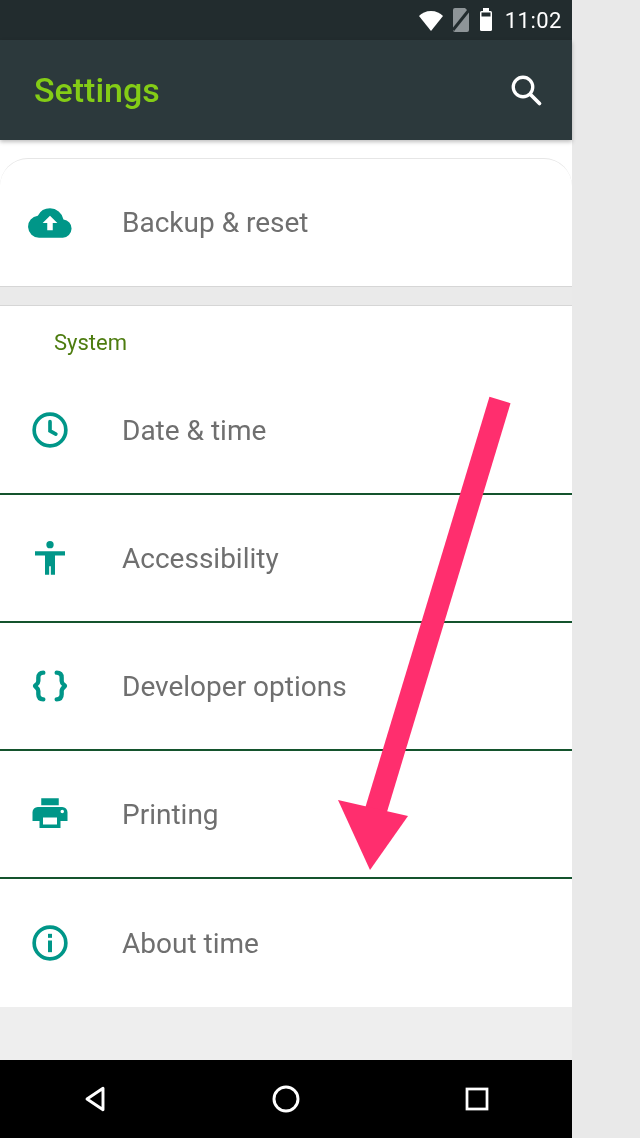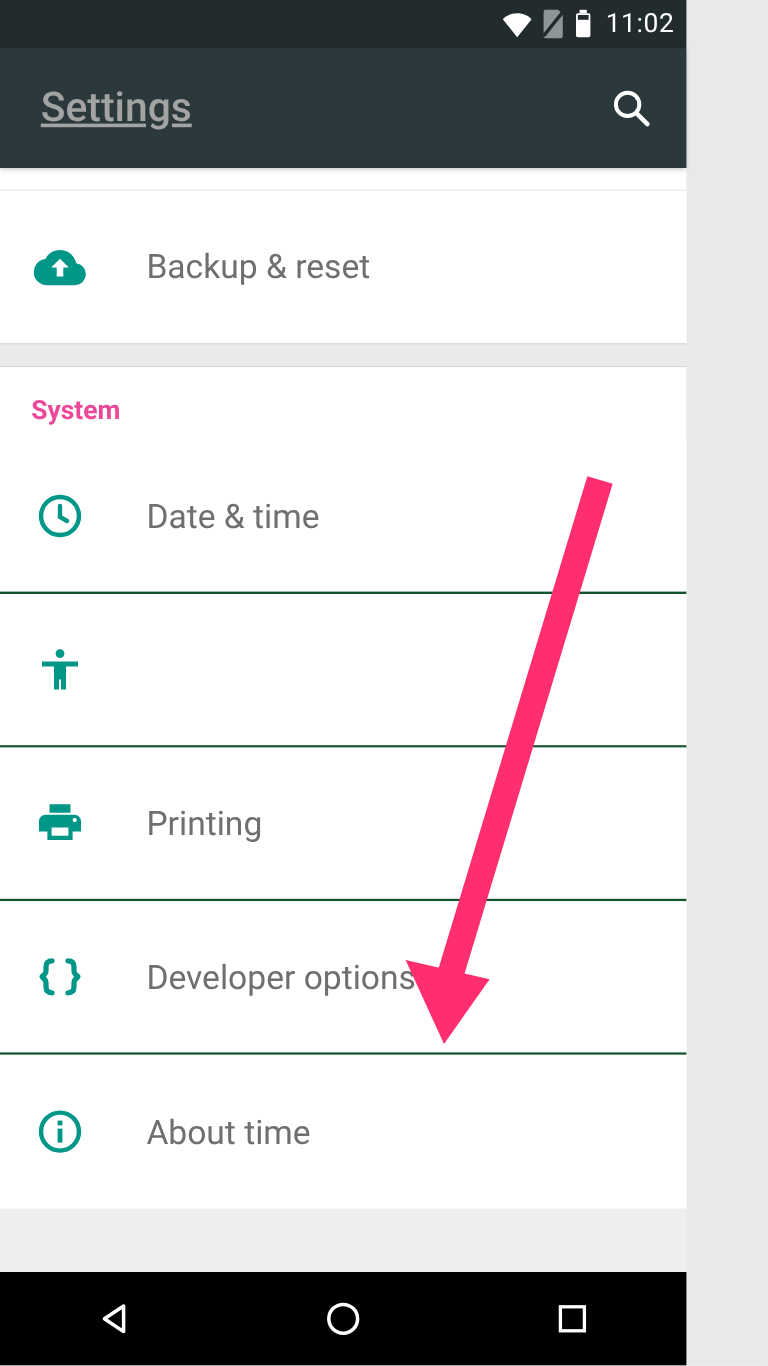--- a/index.html
+++ b/index.html
@@ -24,51 +24,52 @@
   .appbar {
     height: 100px;
     background: #2c393c;
     display: flex;
     align-items: center;
     justify-content: space-between;
     padding: 0 28px 0 34px;
     box-shadow: 0 2px 4px rgba(0,0,0,0.25);
     z-index: 2;
   }
-  .appbar-title { color: #a3a3a3; font-size: 34px; font-weight: 500; text-decoration: underline; }
+  .appbar-title { color: #84cc16; font-size: 34px; font-weight: 500; }
   .appbar-search { width: 36px; height: 36px; }
 
   
   .content { flex: 1; background: #eeeeee; display: flex; flex-direction: column; position: relative; }
   .card {
     background: #ffffff;
     margin: 0;
   }
   .card.first {
     padding-top: 18px;
   }
   .card.first .list-item { border-top: 1px solid #e6e6e6; }
   .gap { height: 20px; background: #eaeaea; border-top: 1px solid #d6d6d6; border-bottom: 1px solid #d6d6d6; }
 
   .section-header {
-    color: #ec4899;
+    color: #4d7c0f;
     font-size: 22px;
-    font-weight: 700;
+    font-weight: 400;
     padding: 24px 26px 12px 26px;
+    margin-left: 28px;
   }
 
   .list-item {
     display: flex;
     align-items: center;
     height: 128px;
     padding: 0 20px 0 26px;
     border-bottom: 2px solid #14532d;
     background: #ffffff;
   }
-  .list-item:last-child { border-bottom: none; }
+  .list-item:last-child { border-bottom: none; border-radius: 28px; }
   .list-icon {
     width: 48px;
     height: 48px;
     display: flex;
     align-items: center;
     justify-content: center;
     margin-right: 48px;
     color: #009688;
     flex-shrink: 0;
   }
@@ -163,39 +164,40 @@
         <span class="list-label">Date &amp; time</span>
       </div>
 
       <div class="list-item">
         <span class="list-icon">
           <svg width="40" height="40" viewBox="0 0 24 24" fill="#009688">
               <circle cx="12" cy="4" r="2.2"></circle>
               <path d="M21 8H3v2.5h6V22h2.5v-5h1V22H15V10.5h6z"></path>
             </svg>
         </span>
-      </div>
-
-      <div class="list-item">
-        <span class="list-icon">
-          <svg width="42" height="42" viewBox="0 0 24 24" fill="#009688">
-              <path d="M19 8H5a3 3 0 0 0-3 3v5h4v4h12v-4h4v-5a3 3 0 0 0-3-3zM16 18H8v-4h8zm3-8.5a1 1 0 1 1 0 2 1 1 0 0 1 0-2zM17 3H7v4h10z"></path>
-            </svg>
-        </span>
-        <span class="list-label">Printing</span>
+        <span class="list-label">Accessibility</span>
       </div>
 
       <div class="list-item">
         <span class="list-icon">
           <svg width="40" height="40" viewBox="0 0 24 24" fill="none" stroke="#009688" stroke-width="2.6" stroke-linecap="round" stroke-linejoin="round">
             <path d="M8 4c-2 0-3 1-3 3v2c0 2-2 2.5-2 3s2 1 2 3v2c0 2 1 3 3 3"></path>
             <path d="M16 4c2 0 3 1 3 3v2c0 2 2 2.5 2 3s-2 1-2 3v2c0 2-1 3-3 3"></path>
           </svg>
         </span>
         <span class="list-label">Developer options</span>
+      </div>
+
+      <div class="list-item">
+        <span class="list-icon">
+          <svg width="42" height="42" viewBox="0 0 24 24" fill="#009688">
+              <path d="M19 8H5a3 3 0 0 0-3 3v5h4v4h12v-4h4v-5a3 3 0 0 0-3-3zM16 18H8v-4h8zm3-8.5a1 1 0 1 1 0 2 1 1 0 0 1 0-2zM17 3H7v4h10z"></path>
+            </svg>
+        </span>
+        <span class="list-label">Printing</span>
       </div>
 
       <div class="list-item">
         <span class="list-icon">
           <svg width="40" height="40" viewBox="0 0 24 24">
               <circle cx="12" cy="12" r="9.5" stroke="#009688" stroke-width="2.2" fill="none"></circle>
               <rect x="10.8" y="10.5" width="2.4" height="7" fill="#009688"></rect>
               <rect x="10.8" y="6.5" width="2.4" height="2.4" fill="#009688"></rect>
             </svg>
         </span>

